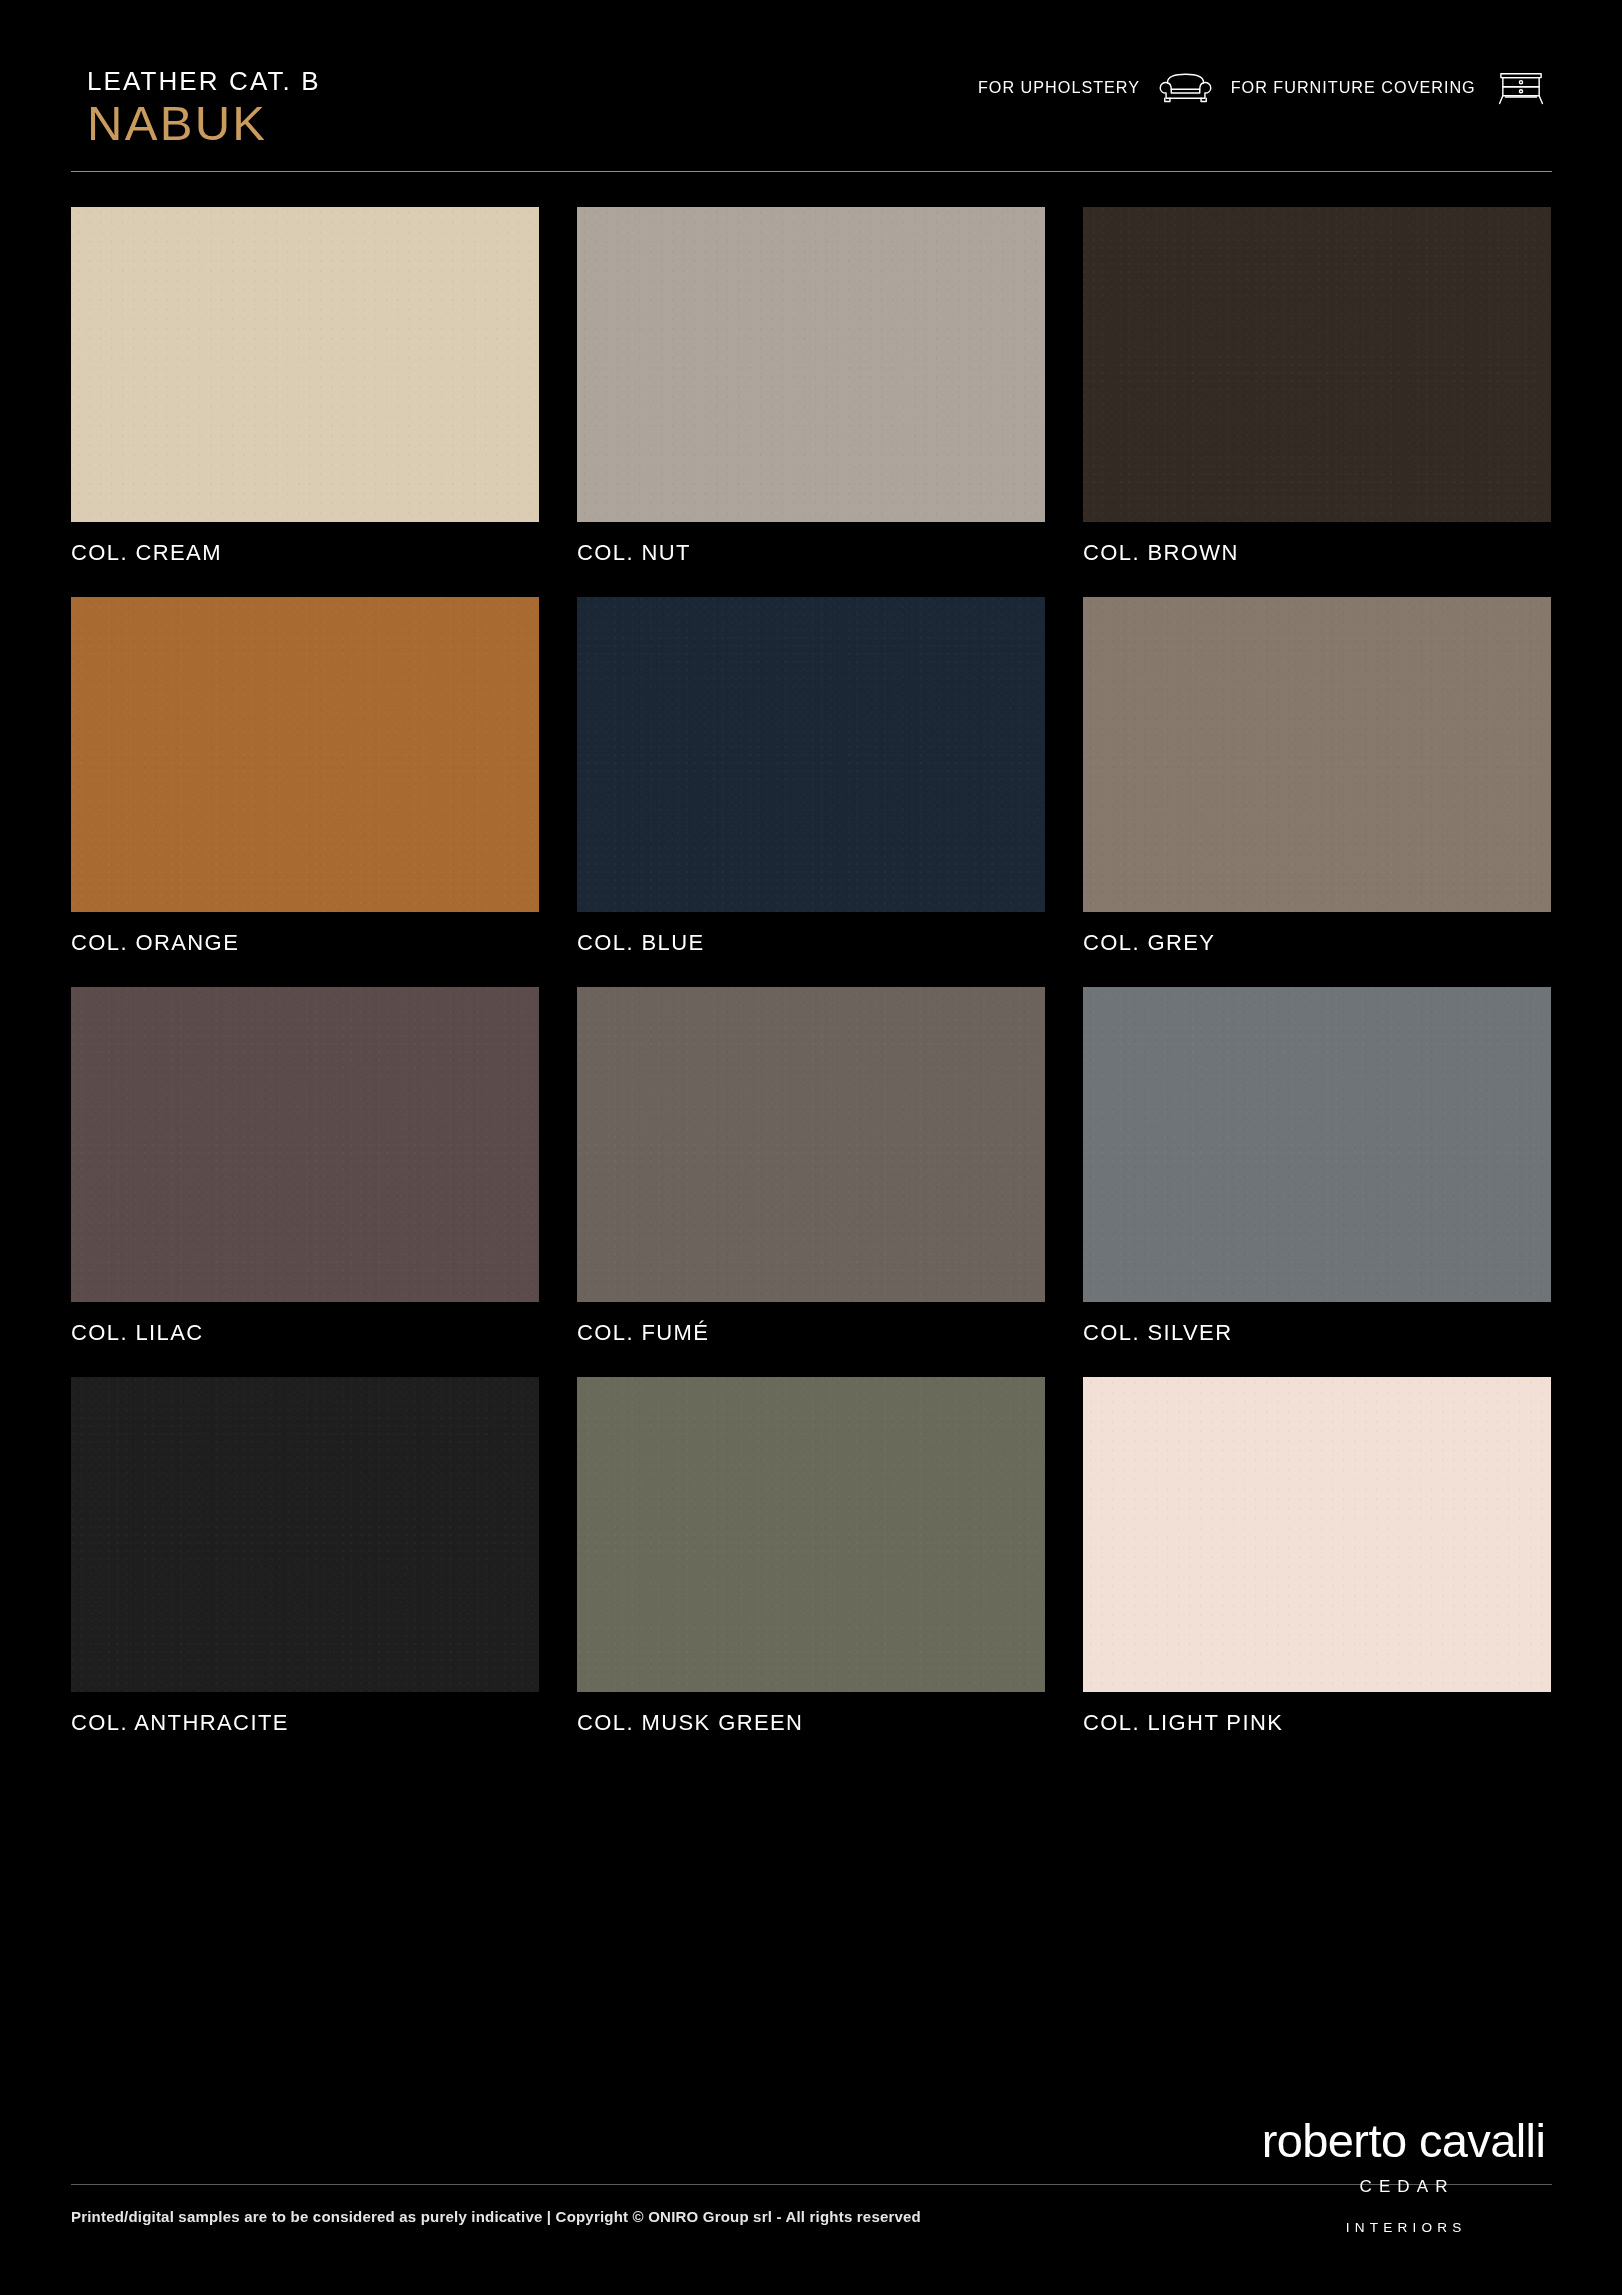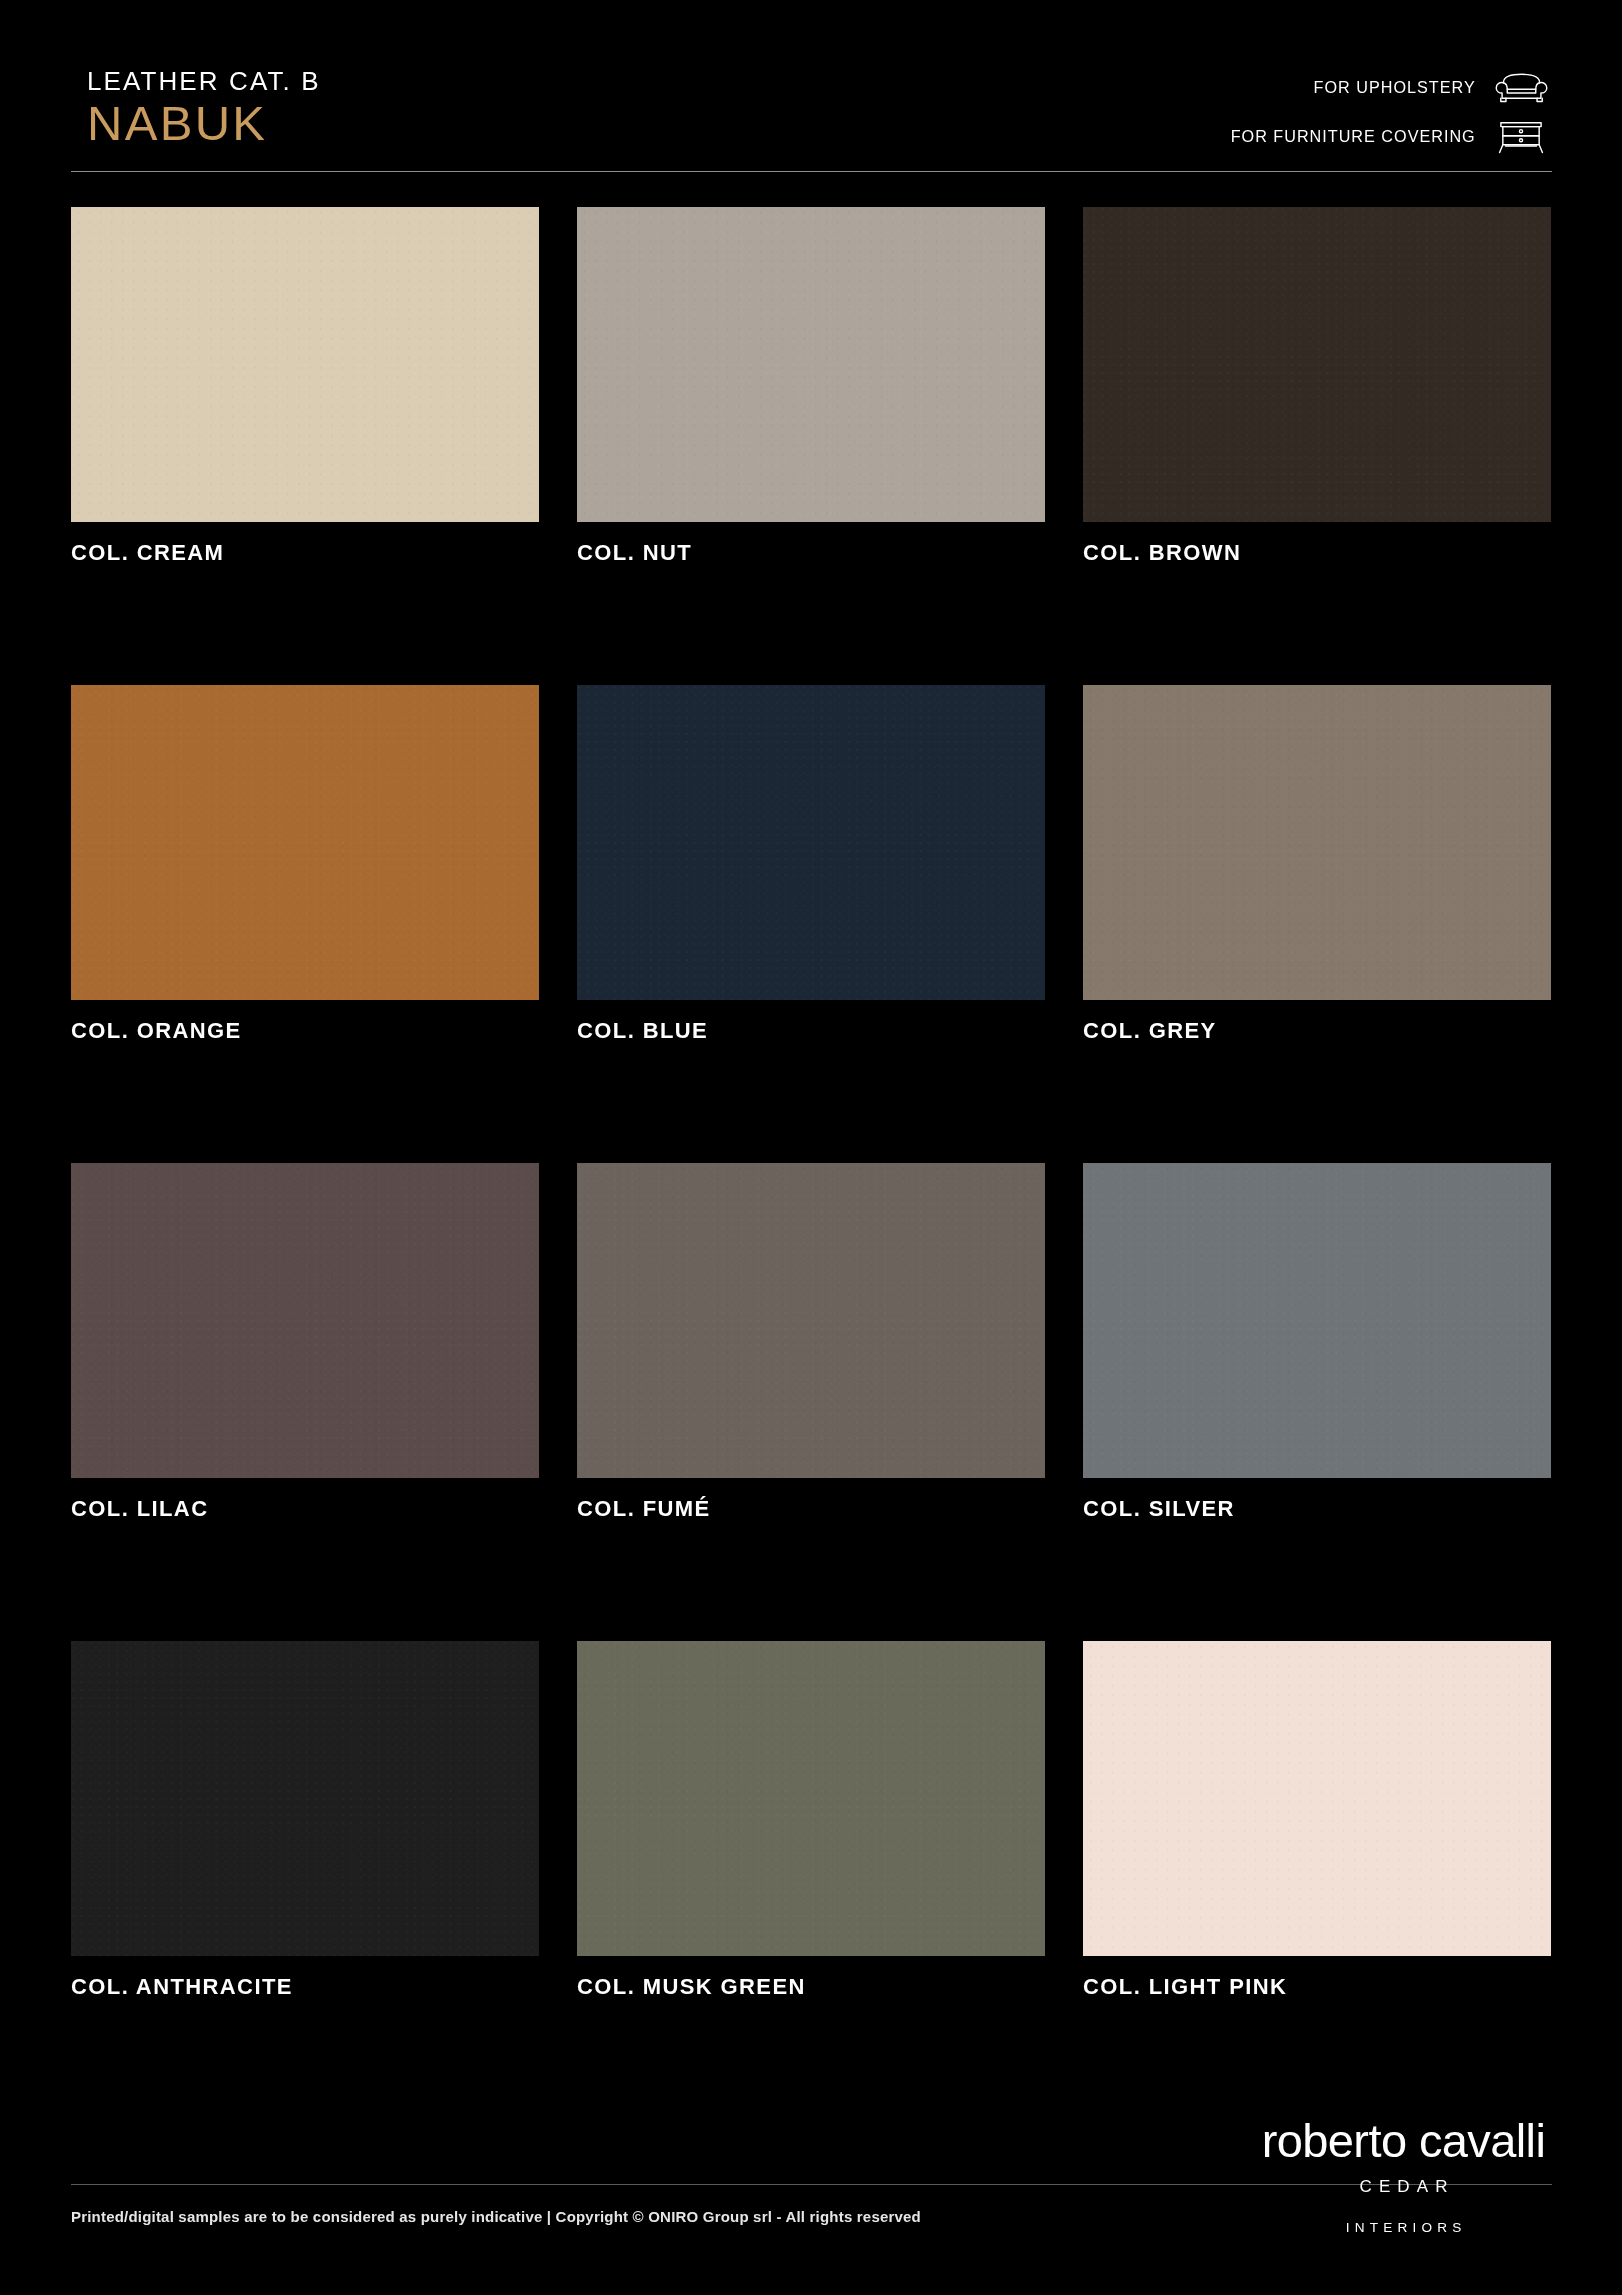--- a/index.html
+++ b/index.html
@@ -54,21 +54,21 @@
     font-weight: 400;
     line-height: 1.22;
     white-space: nowrap;
   }
 
   .header-right {
     position: absolute;
     right: 0;
     top: 70px;
     display: flex;
-    flex-direction: column;
+    flex-direction: row;
     align-items: flex-end;
     gap: 14.3px;
   }
 
   .usage-row {
     display: flex;
     align-items: center;
     justify-content: flex-end;
     gap: 14.3px;
     height: 35px;
@@ -108,23 +108,22 @@
     top: 207px;
     width: 1480px;
     display: grid;
     grid-template-columns: repeat(3, 468px);
     column-gap: 38px;
     row-gap: 0px;
   }
 
   .swatch-cell {
     width: 468px;
-    height: 478px;
-    position: relative;
-    font-weight: bold;
+    height: 390px;
+    position: relative;
   }
 
   .swatch-chip {
     width: 468px;
     height: 315px;
     position: relative;
     overflow: hidden;
   }
 
   .swatch-chip::after {

